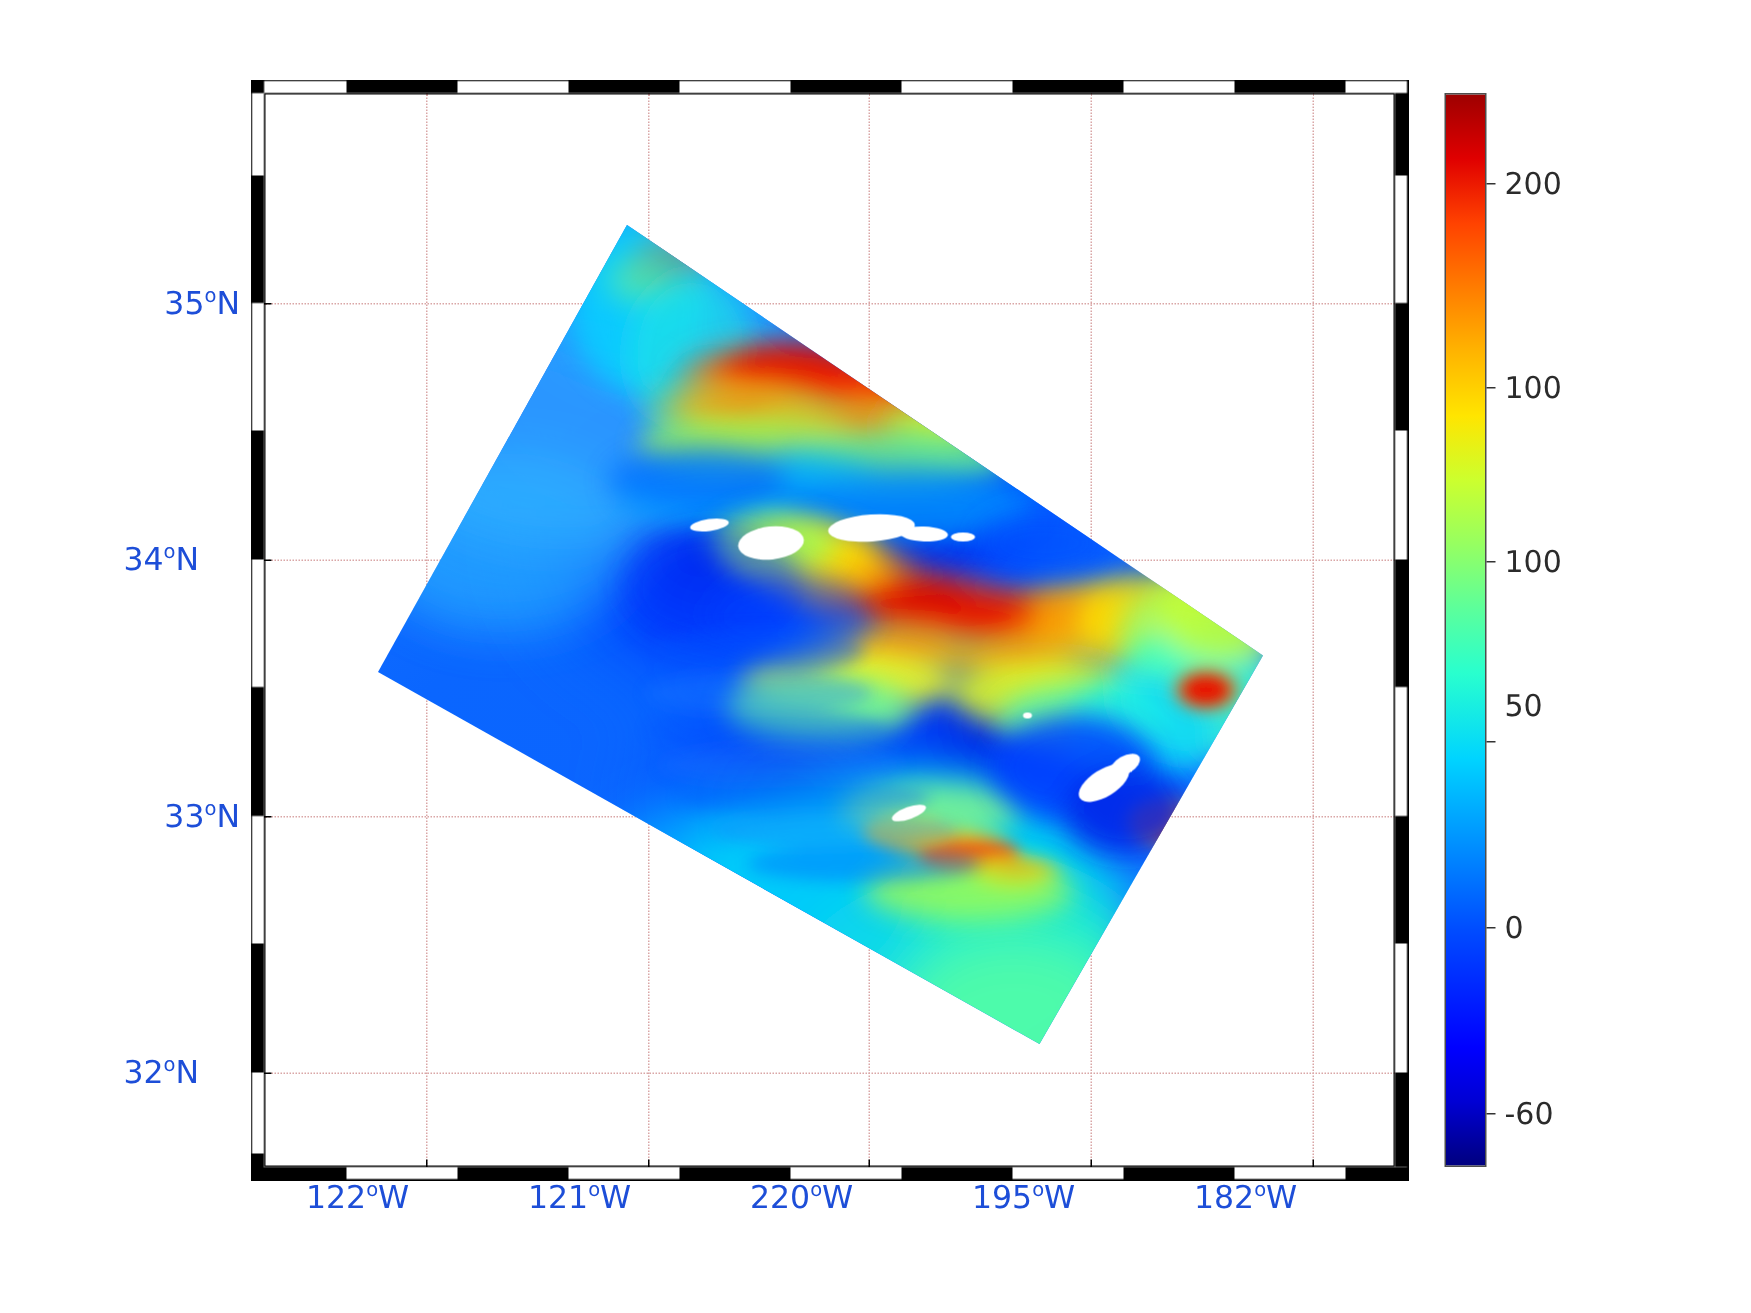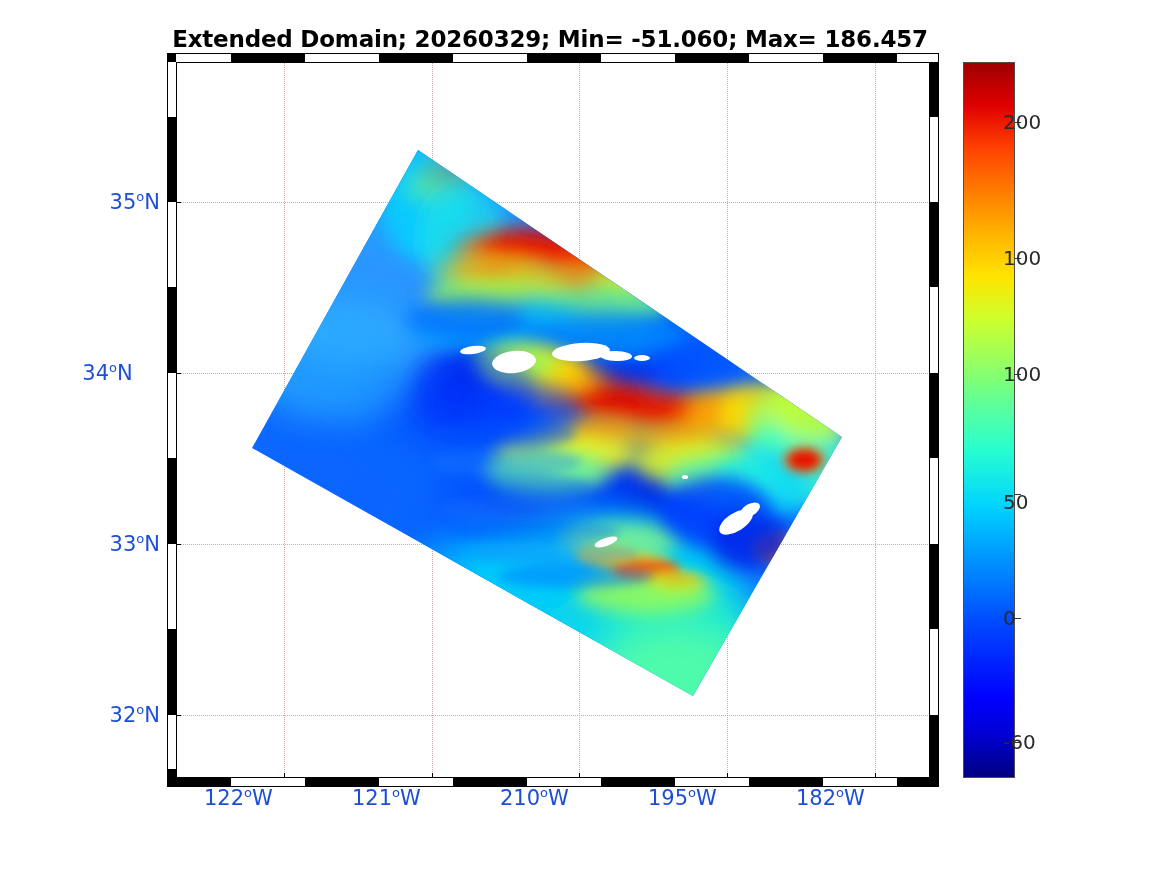--- a/index.html
+++ b/index.html
@@ -144,21 +144,21 @@
     z-index: 3;
     overflow: hidden;
   }
   #data-svg { display: block; }
 
   
   #colorbar-wrap {
     position: absolute;
     left: 963px;
     top: 62px;
-    width: 52px;
+    width: 28px;
     height: 716px;
     z-index: 5;
   }
   #colorbar-gradient {
     position: absolute;
     left: 0; top: 0;
     width: 100%;
     height: 100%;
     border: 1px solid #4d4d4d;
     box-sizing: border-box;
@@ -195,21 +195,20 @@
     font-size: 20px;
     white-space: nowrap;
     transform: translateY(-50%);
   }
 </style>
 </head>
 <body>
 
 <div id="figure">
 
-  <div id="title">Extended Domain; 20260329; Min= -51.060; Max= 186.457</div>
 
   <div id="axes">
 
     <div class="gridline-v" style="left:107.8px;"></div>
     <div class="gridline-v" style="left:255.6px;"></div>
     <div class="gridline-v" style="left:403.4px;"></div>
     <div class="gridline-v" style="left:551.2px;"></div>
     <div class="gridline-v" style="left:699.0px;"></div>
 
     <div class="gridline-h" style="top:140.0px;"></div>
@@ -496,32 +495,32 @@
 
   <div class="axis-label lat-label" style="left:55px; top:190px; width:105px;">
     <span>35</span><sup>o</sup><span>N</span>
   </div>
   <div class="axis-label lat-label" style="left:55px; top:361px; width:105px;text-align:center;">
     <span>34</span><sup>o</sup><span>N</span>
   </div>
   <div class="axis-label lat-label" style="left:55px; top:532px; width:105px;">
     <span>33</span><sup>o</sup><span>N</span>
   </div>
-  <div class="axis-label lat-label" style="left:55px; top:703px; width:105px;">
+  <div class="axis-label lat-label" style="left:55px; top:703px; width:105px;text-align:center;">
     <span>32</span><sup>o</sup><span>N</span>
   </div>
 
   <div class="axis-label lon-label" style="left:204px; top:786px; width:160px;">
     <span>122</span><sup>o</sup><span>W</span>
   </div>
   <div class="axis-label lon-label" style="left:352px; top:786px; width:160px;">
     <span>121</span><sup>o</sup><span>W</span>
   </div>
   <div class="axis-label lon-label" style="left:500px; top:786px; width:160px;">
-    <span>210</span><sup>o</sup><span>W</span>
+    <span>220</span><sup>o</sup><span>W</span>
   </div>
   <div class="axis-label lon-label" style="left:648px; top:786px; width:160px;">
     <span>195</span><sup>o</sup><span>W</span>
   </div>
   <div class="axis-label lon-label" style="left:796px; top:786px; width:160px;">
     <span>182</span><sup>o</sup><span>W</span>
   </div>
 
   <div id="colorbar-wrap">
     <div id="colorbar-gradient"></div>
@@ -529,21 +528,21 @@
     <div class="cb-tick" style="top:60px;"></div>
     <div class="cb-label" style="top:60px;">200</div>
 
     <div class="cb-tick" style="top:196px;"></div>
     <div class="cb-label" style="top:196px;">100</div>
 
     <div class="cb-tick" style="top:312px;"></div>
     <div class="cb-label" style="top:312px;">100</div>
 
     <div class="cb-tick" style="top:432px;"></div>
-    <div class="cb-label" style="top:440px;">50</div>
+    <div class="cb-label" style="top:408px;">50</div>
 
     <div class="cb-tick" style="top:556px;"></div>
     <div class="cb-label" style="top:556px;">0</div>
 
     <div class="cb-tick" style="top:680px;"></div>
     <div class="cb-label" style="top:680px;">-60</div>
   </div>
 
 </div>
 

